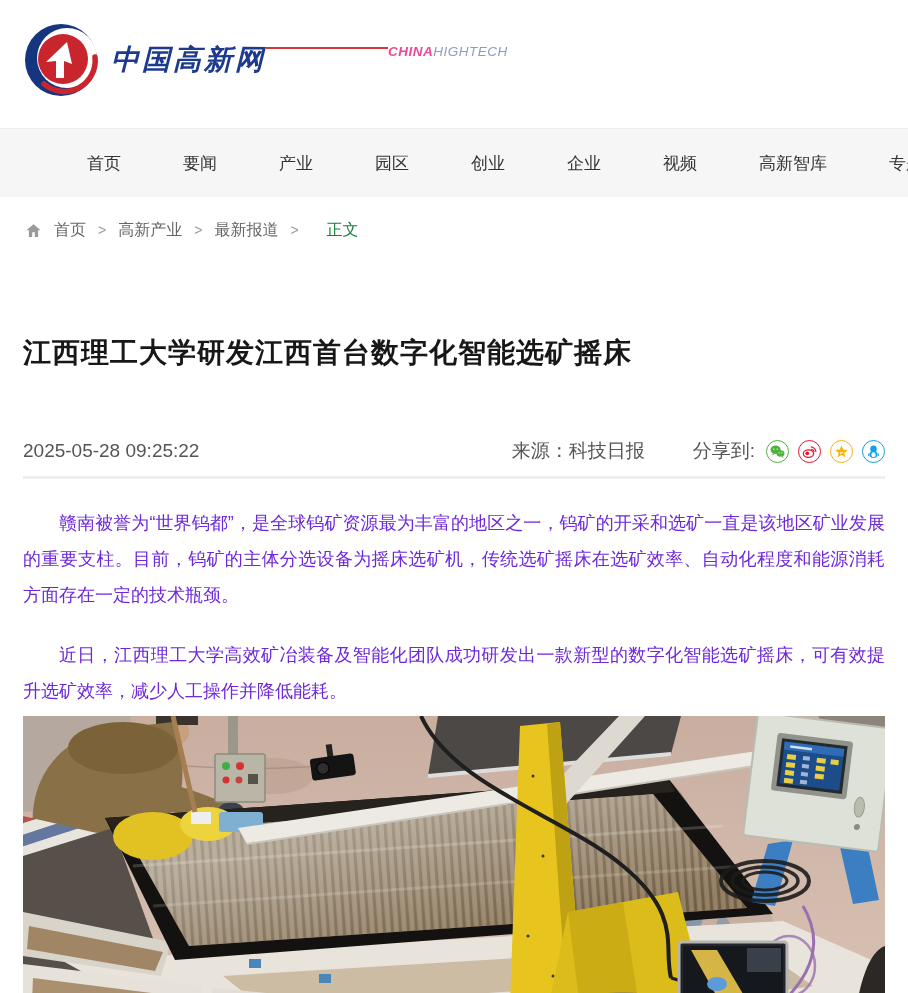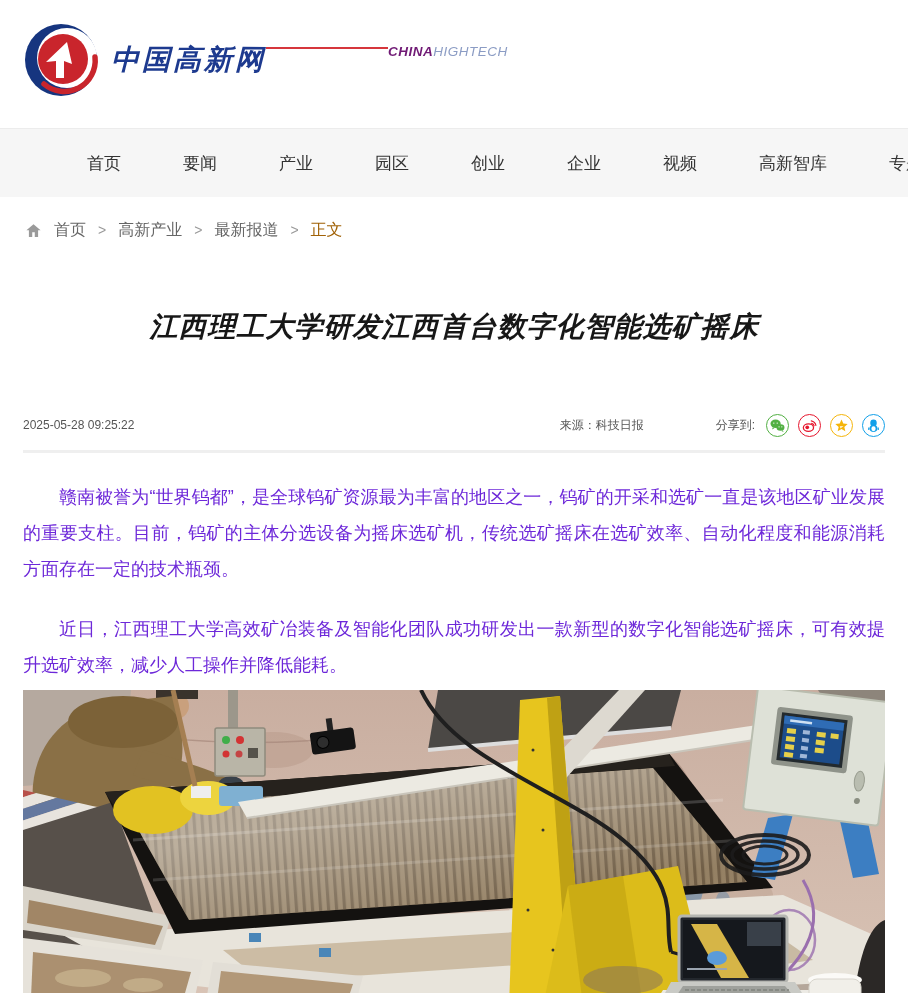--- a/index.html
+++ b/index.html
@@ -7,40 +7,40 @@
   .page{width:908px;}
 
   
   header{height:128px;background:#fff;}
   .logo{display:flex;align-items:center;gap:10px;padding:21px 0 0 23px;text-decoration:none;cursor:pointer;}
   .logo-mark{width:78px;height:78px;flex:0 0 auto;}
   .logo-text{display:flex;flex-direction:row;font-style:italic;}
   .logo-cn{font-size:28px;font-weight:bold;color:#1d3a8f;letter-spacing:3px;line-height:32px;}
   .logo-line{height:2px;background:#d6363c;margin:3px 0 3px 0;width:122px;}
   .logo-en{font-size:13.5px;letter-spacing:.5px;line-height:16px;}
-  .logo-en b{color:#701a75;}
+  .logo-en b{color:#ec4899;}
   .logo-en span{color:#8b9cc4;font-weight:normal;}
 
   
   nav{height:68px;background:#f6f6f6;border-top:1px solid #ececec;}
   nav ul{list-style:none;margin:0;padding:0 0 0 87px;display:flex;height:68px;align-items:center;}
   nav li{margin-right:62px;white-space:nowrap;}
   nav a{font-size:17px;color:#333;text-decoration:none;cursor:pointer;}
 
   
   .breadcrumb{margin:18px 0 0 25px;height:30px;display:flex;align-items:center;font-size:16px;color:#666;}
   .breadcrumb a{color:#666;text-decoration:none;cursor:pointer;}
   .breadcrumb .sep{color:#999;margin:0 12px;font-size:14px;}
   .breadcrumb .home-ic{margin-right:12px;display:inline-flex;}
-  .breadcrumb .current{color:#a16207;}
+  .breadcrumb .current{color:#15803d;margin-left:16px;}
 
   
   .content{width:862px;margin:0 auto;}
-  h1.article-title{margin:62px 0 0 0;font-size:28px;line-height:40px;font-weight:bold;color:#171717;text-align:center;letter-spacing:1px;font-style:italic;}
-  .meta{margin-top:64px;height:28px;display:flex;align-items:center;font-size:12px;color:#555;gap:24px;}
+  h1.article-title{margin:88px 0 0 0;font-size:28px;line-height:40px;font-weight:bold;color:#171717;text-align:left;letter-spacing:1px;}
+  .meta{margin-top:64px;height:28px;display:flex;align-items:center;font-size:19px;color:#555;}
   .meta .label{color:#555;}
   .meta-center{margin-left:auto;display:flex;gap:24px;white-space:nowrap;}
   .share{margin-left:48px;display:flex;align-items:center;gap:9px;}
   .share-label{margin-right:2px;color:#555;text-align:center;}
   .share-btn{width:23px;height:23px;border-radius:50%;background:#fff;display:inline-flex;align-items:center;justify-content:center;cursor:pointer;box-sizing:border-box;}
   .share-btn svg{width:17px;height:17px;}
   .sb-wechat{border:1.6px solid #52b043;}
   .sb-weibo{border:1.6px solid #e6162d;}
   .sb-qzone{border:1.6px solid #f5b50a;}
   .sb-qq{border:1.6px solid #12a0e9;}

